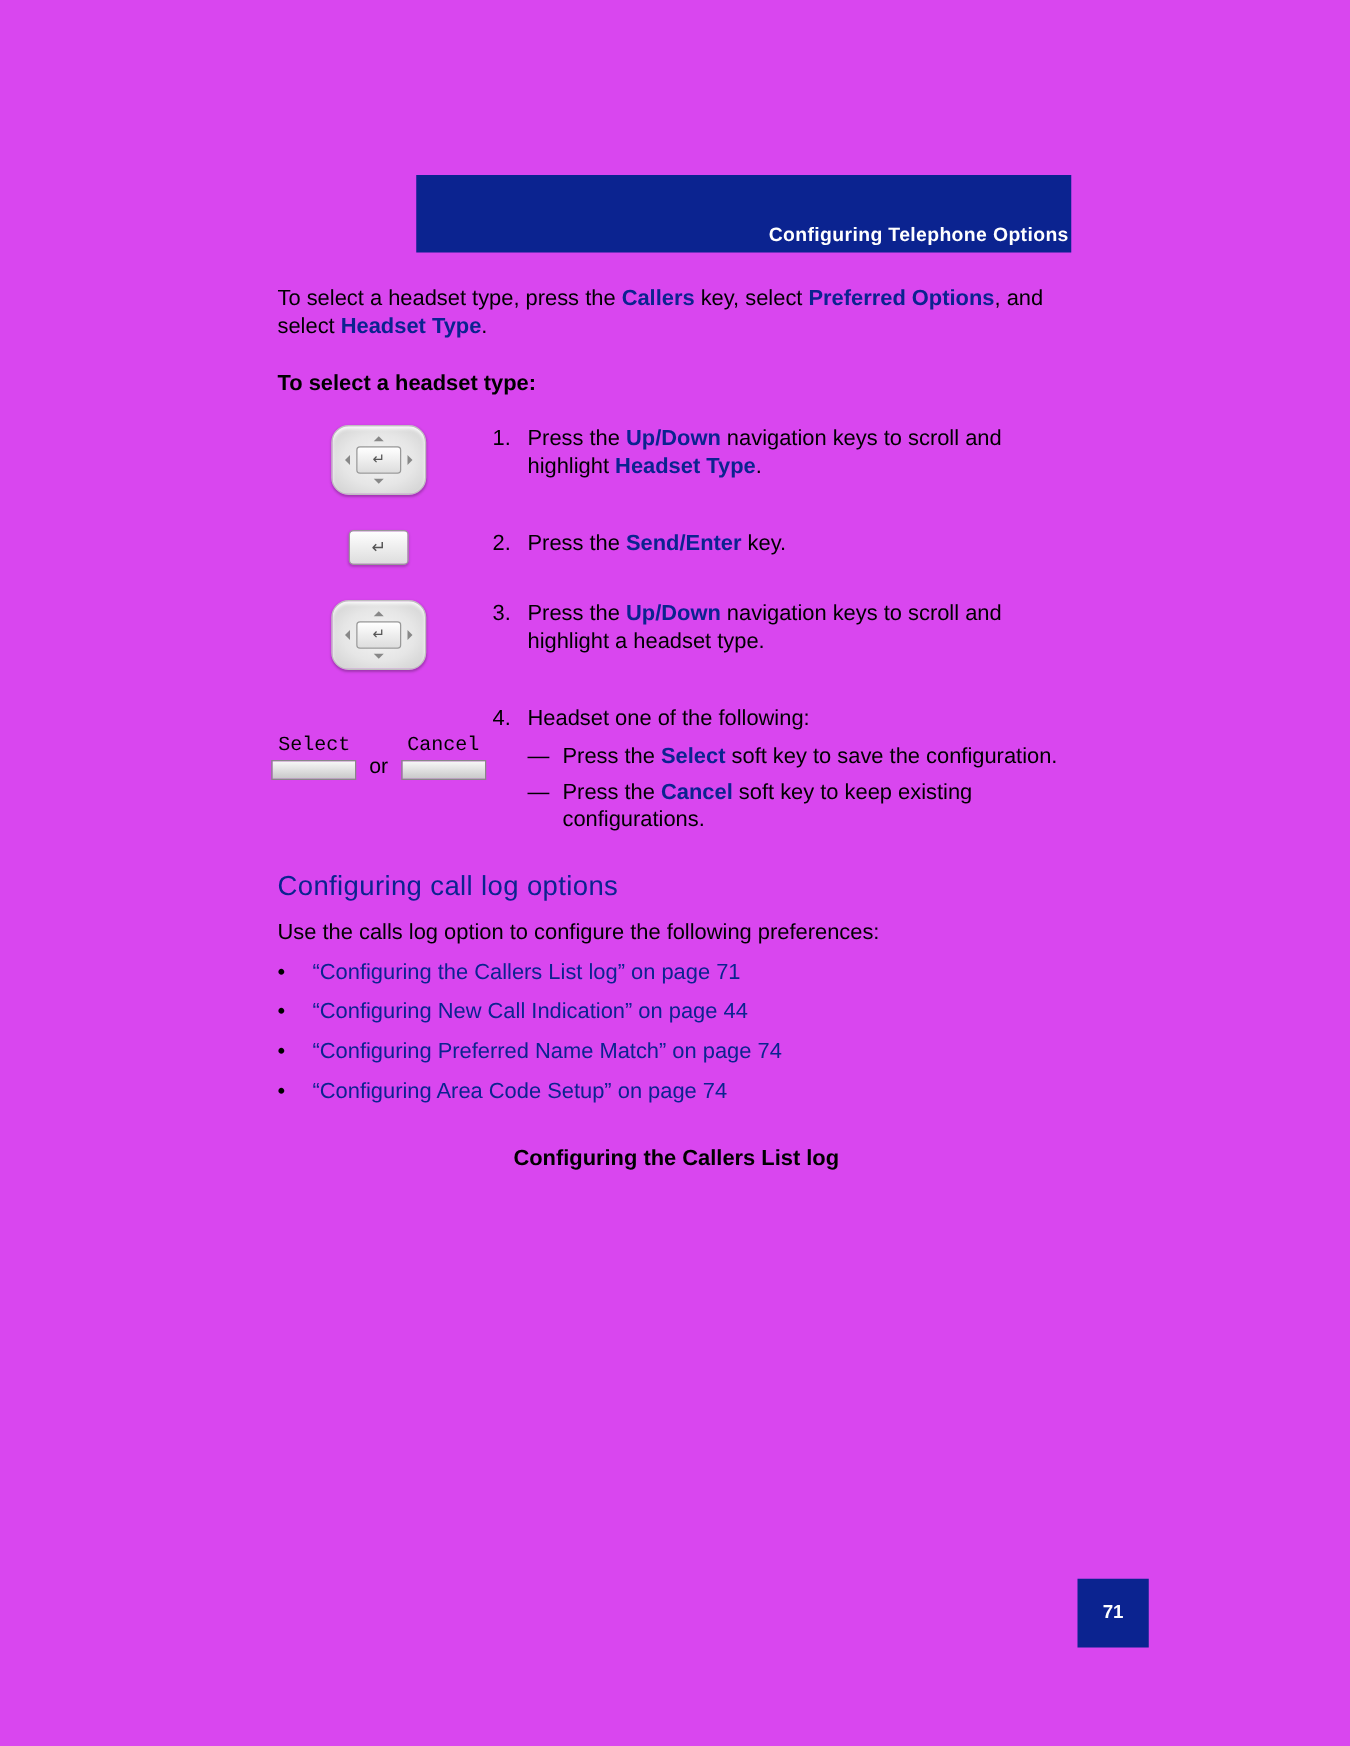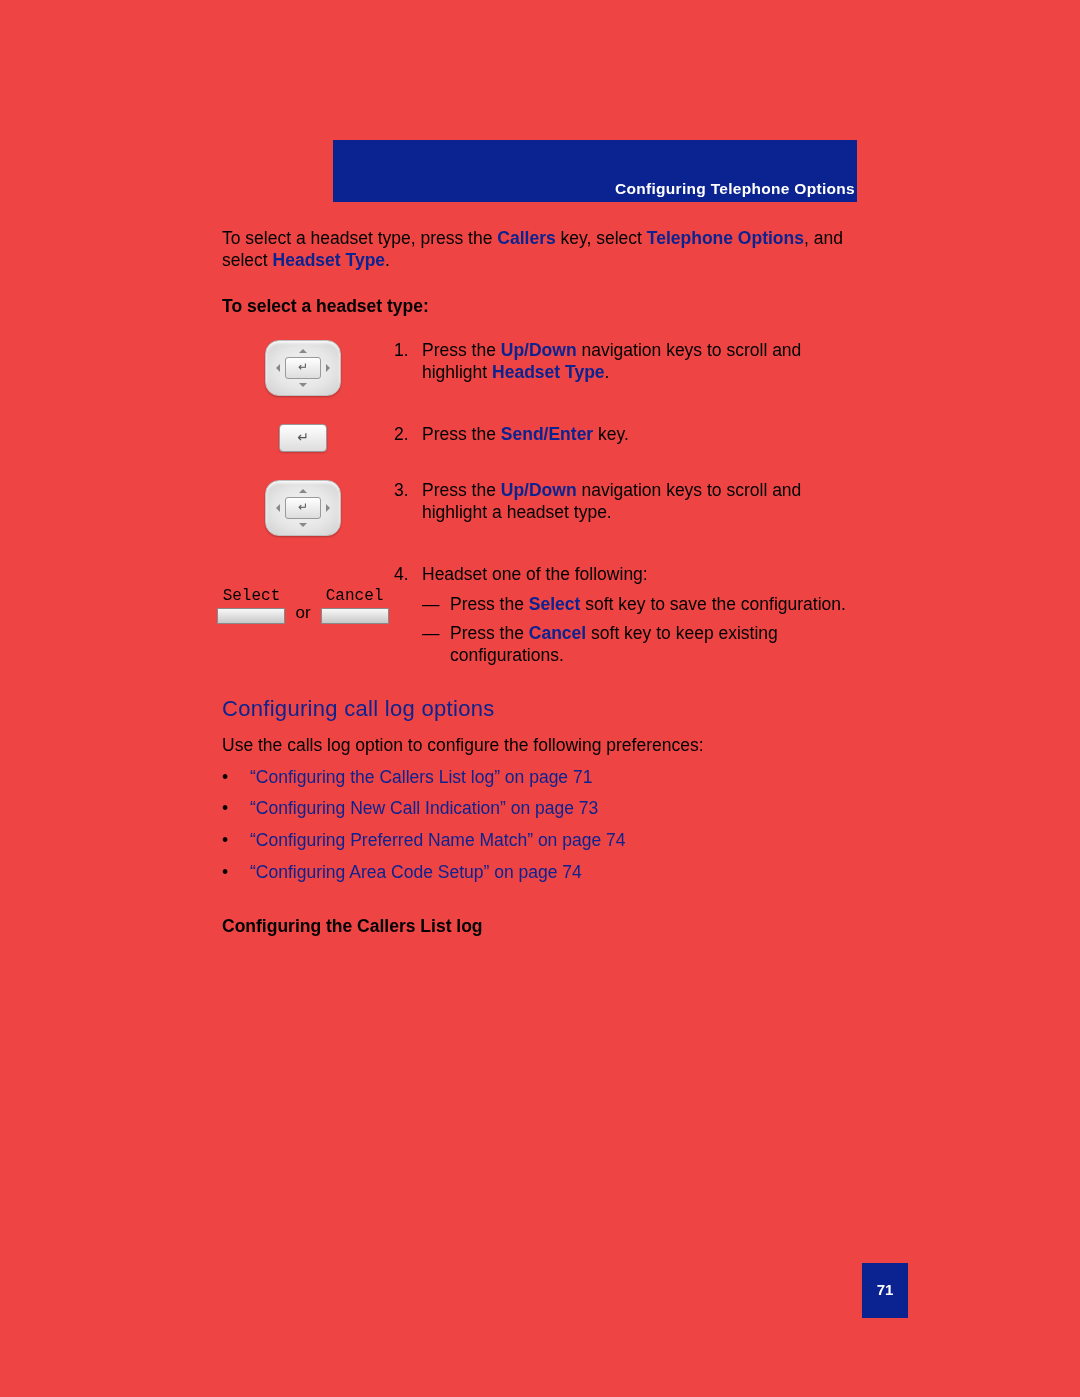--- a/index.html
+++ b/index.html
@@ -1,16 +1,16 @@
 <!DOCTYPE html>
 <html><head>
 <meta charset="utf-8">
 <style>
   html,body{margin:0;padding:0;background:#fff;font-family:Helvetica,Arial,sans-serif;color:#000;}
-  .page{width:1080px;height:1397px;position:relative;background:#ef4444;}
+  .page{width:1080px;height:1397px;position:relative;background:#d946ef;}
   .blue-bar{position:absolute;left:333px;top:140px;width:524px;height:62px;background:#0b2390;}
   .blue-bar-text{position:absolute;left:505px;top:180px;width:350px;color:#fff;font-weight:bold;font-size:15.5px;text-align:right;letter-spacing:0.3px;}
   .content{position:absolute;left:222px;top:228px;width:638px;font-size:17.5px;line-height:1.25;}
   .hl{color:#0b2390;font-weight:bold;}
   .intro{margin-bottom:24px;}
   .subhead{font-weight:bold;margin-top:12px;margin-bottom:22px;}
   .row{display:flex;align-items:flex-start;margin-bottom:28px;}
   .icon-col{width:162px;flex:0 0 162px;display:flex;align-items:center;justify-content:center;}
   .text-col{flex:1;padding-left:10px;}
   .li-line{display:flex;}
@@ -48,36 +48,36 @@
   .softkey .btn{
     width:66px;height:14px;border:1px solid #888;
     background:linear-gradient(#f8f8f8,#c8c8c8);
   }
   .sk-or{font-family:Helvetica,Arial,sans-serif;font-size:17px;position:relative;top:8px;}
   .h2{color:#0b2390;font-weight:normal;font-size:22px;margin-top:28px;margin-bottom:12px;letter-spacing:0.3px;}
   .bullets{margin:8px 0 0 0;padding:0;list-style:none;}
   .bullets li{display:flex;margin:10px 0;}
   .bullets .dot{width:28px;flex:0 0 28px;}
   .link{color:#0b2390;text-align:center;}
-  .subhead2{font-weight:bold;margin-top:32px;margin-bottom:6px;}
-  .page-num-box{position:absolute;left:640px;top:1035px;width:46px;height:55px;background:#0b2390;display:flex;align-items:center;justify-content:center;}
+  .subhead2{font-weight:bold;margin-top:32px;margin-bottom:6px;text-align:center;}
+  .page-num-box{position:absolute;left:640px;top:1035px;width:57px;height:55px;background:#0b2390;display:flex;align-items:center;justify-content:center;}
   .page-num-box span{color:#fff;font-weight:bold;font-size:15px;}
 </style>
 </head>
 <body>
 
 <div class="page">
 
   <div class="blue-bar"></div>
   <div class="blue-bar-text">Configuring Telephone Options</div>
 
   <div class="content">
 
     <div class="intro">
-      <span>To select a headset type, press the </span><span class="hl">Callers</span><span> key, select </span><span class="hl">Telephone Options</span><span>, and select </span><span class="hl">Headset Type</span><span>.</span>
+      <span>To select a headset type, press the </span><span class="hl">Callers</span><span> key, select </span><span class="hl">Preferred Options</span><span>, and select </span><span class="hl">Headset Type</span><span>.</span>
     </div>
 
     <div class="subhead">To select a headset type:</div>
 
     <div class="row">
       <div class="icon-col">
         <div class="navpad">
           <div class="tri up"></div>
             <div class="tri down"></div>
             <div class="tri lft"></div>
@@ -172,21 +172,21 @@
     <div class="h2">Configuring call log options</div>
     <div>Use the calls log option to configure the following preferences:</div>
 
     <ul class="bullets">
       <li>
           <span class="dot">•</span>
           <span class="link">“Configuring the Callers List log” on page 71</span>
         </li>
       <li>
           <span class="dot">•</span>
-          <span class="link">“Configuring New Call Indication” on page 73</span>
+          <span class="link">“Configuring New Call Indication” on page 44</span>
         </li>
       <li>
           <span class="dot">•</span>
           <span class="link">“Configuring Preferred Name Match” on page 74</span>
         </li>
       <li>
           <span class="dot">•</span>
           <span class="link">“Configuring Area Code Setup” on page 74</span>
         </li>
     </ul>

